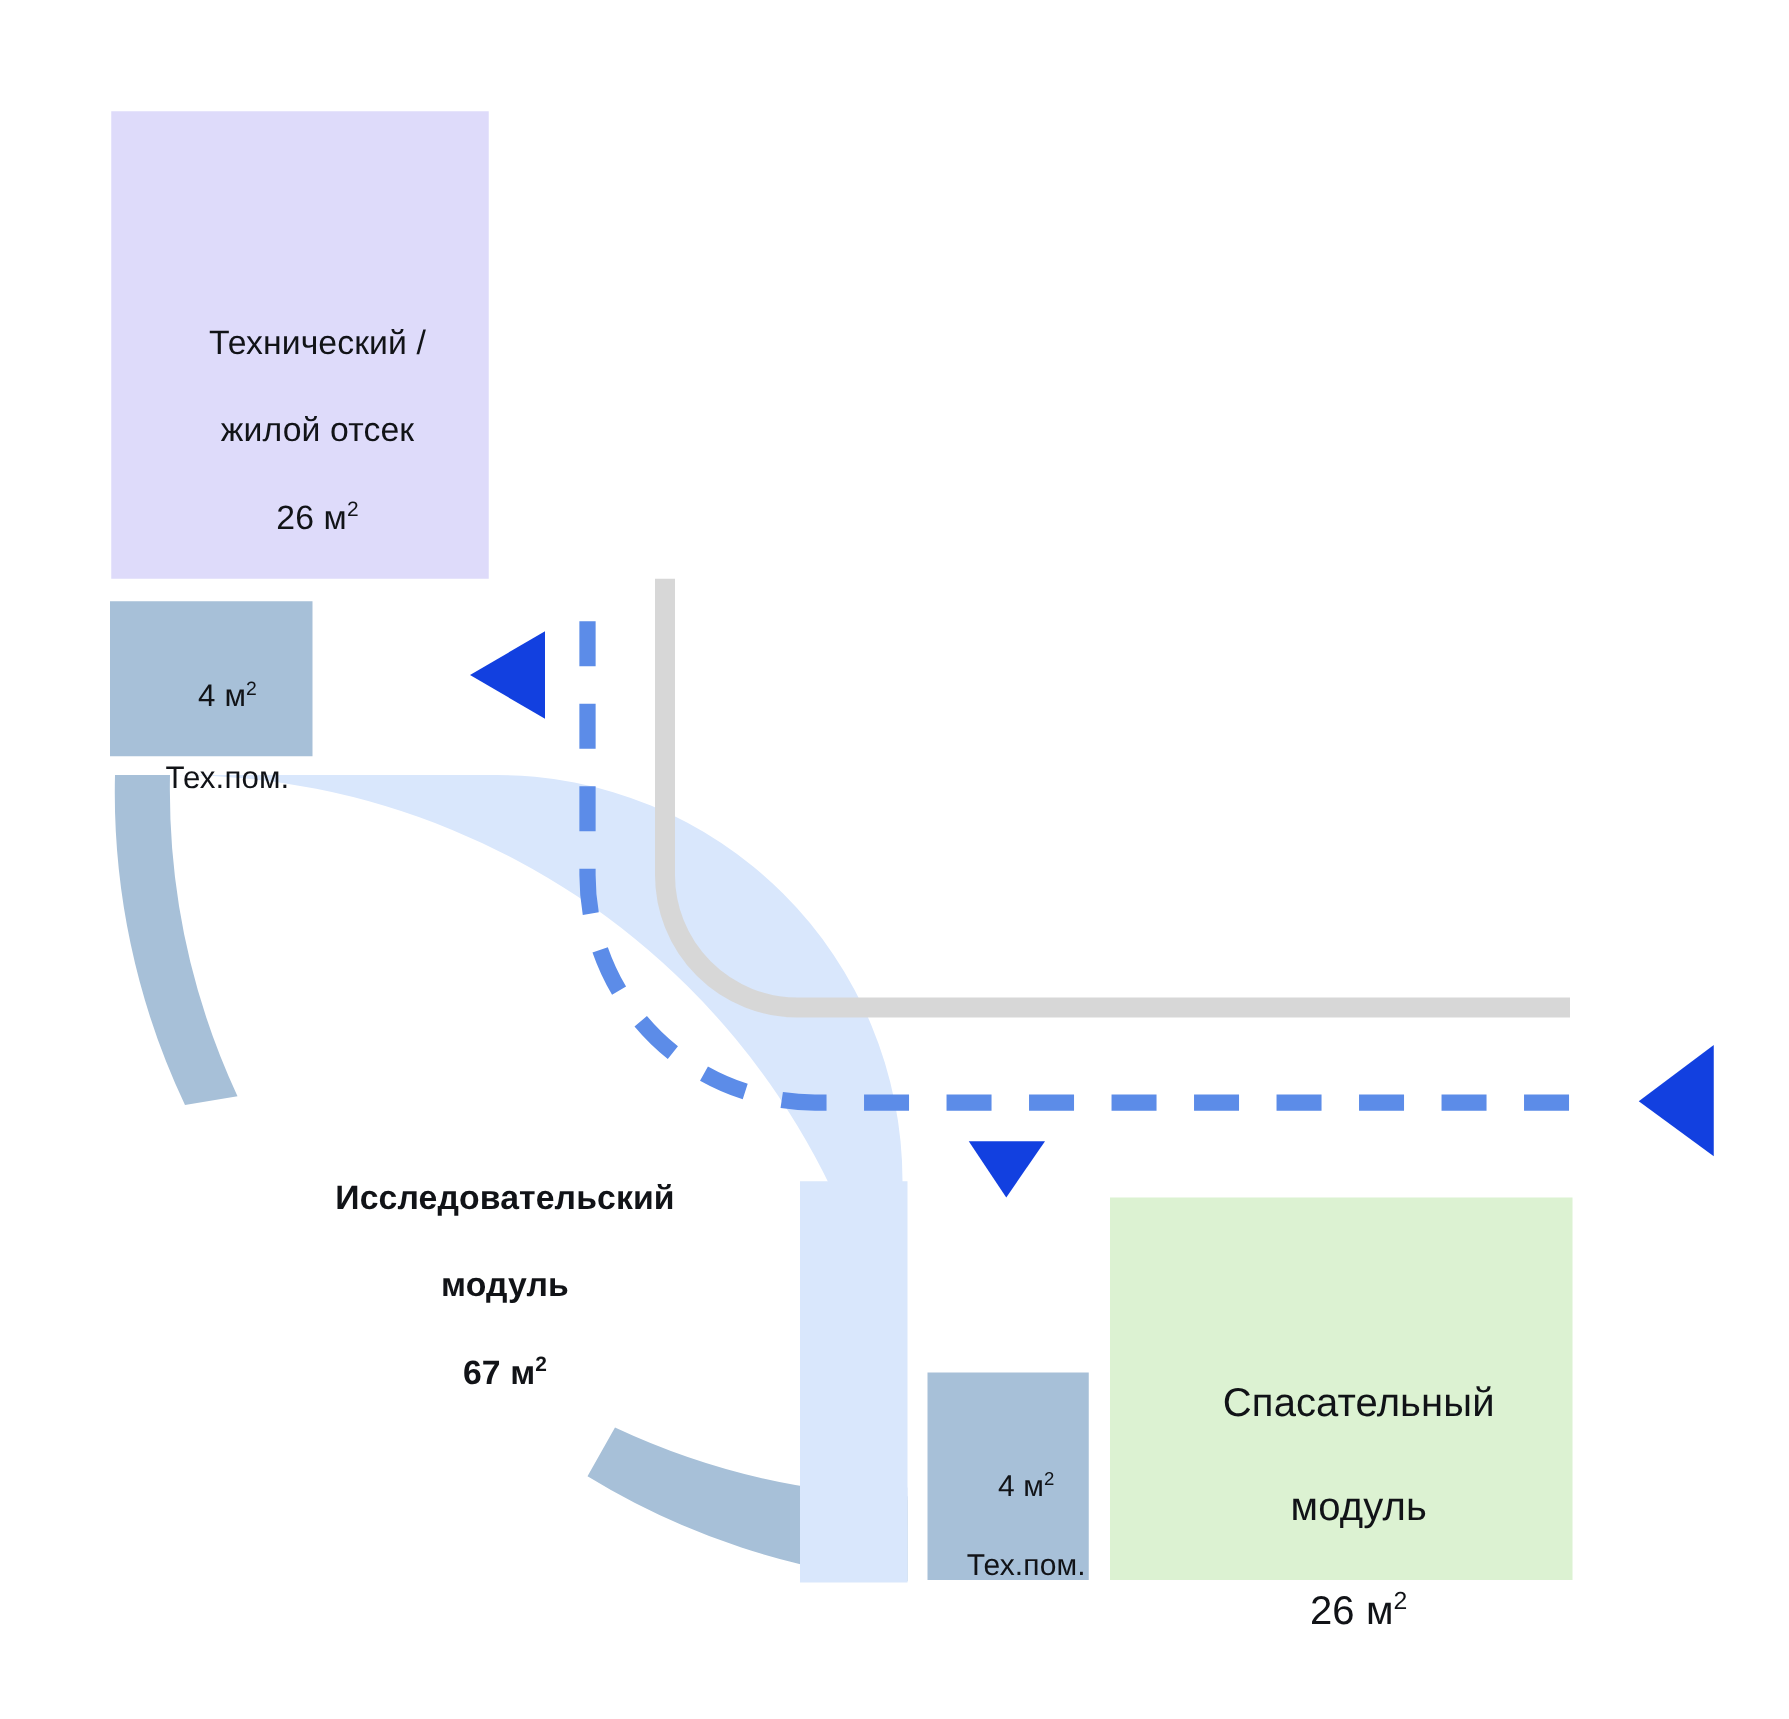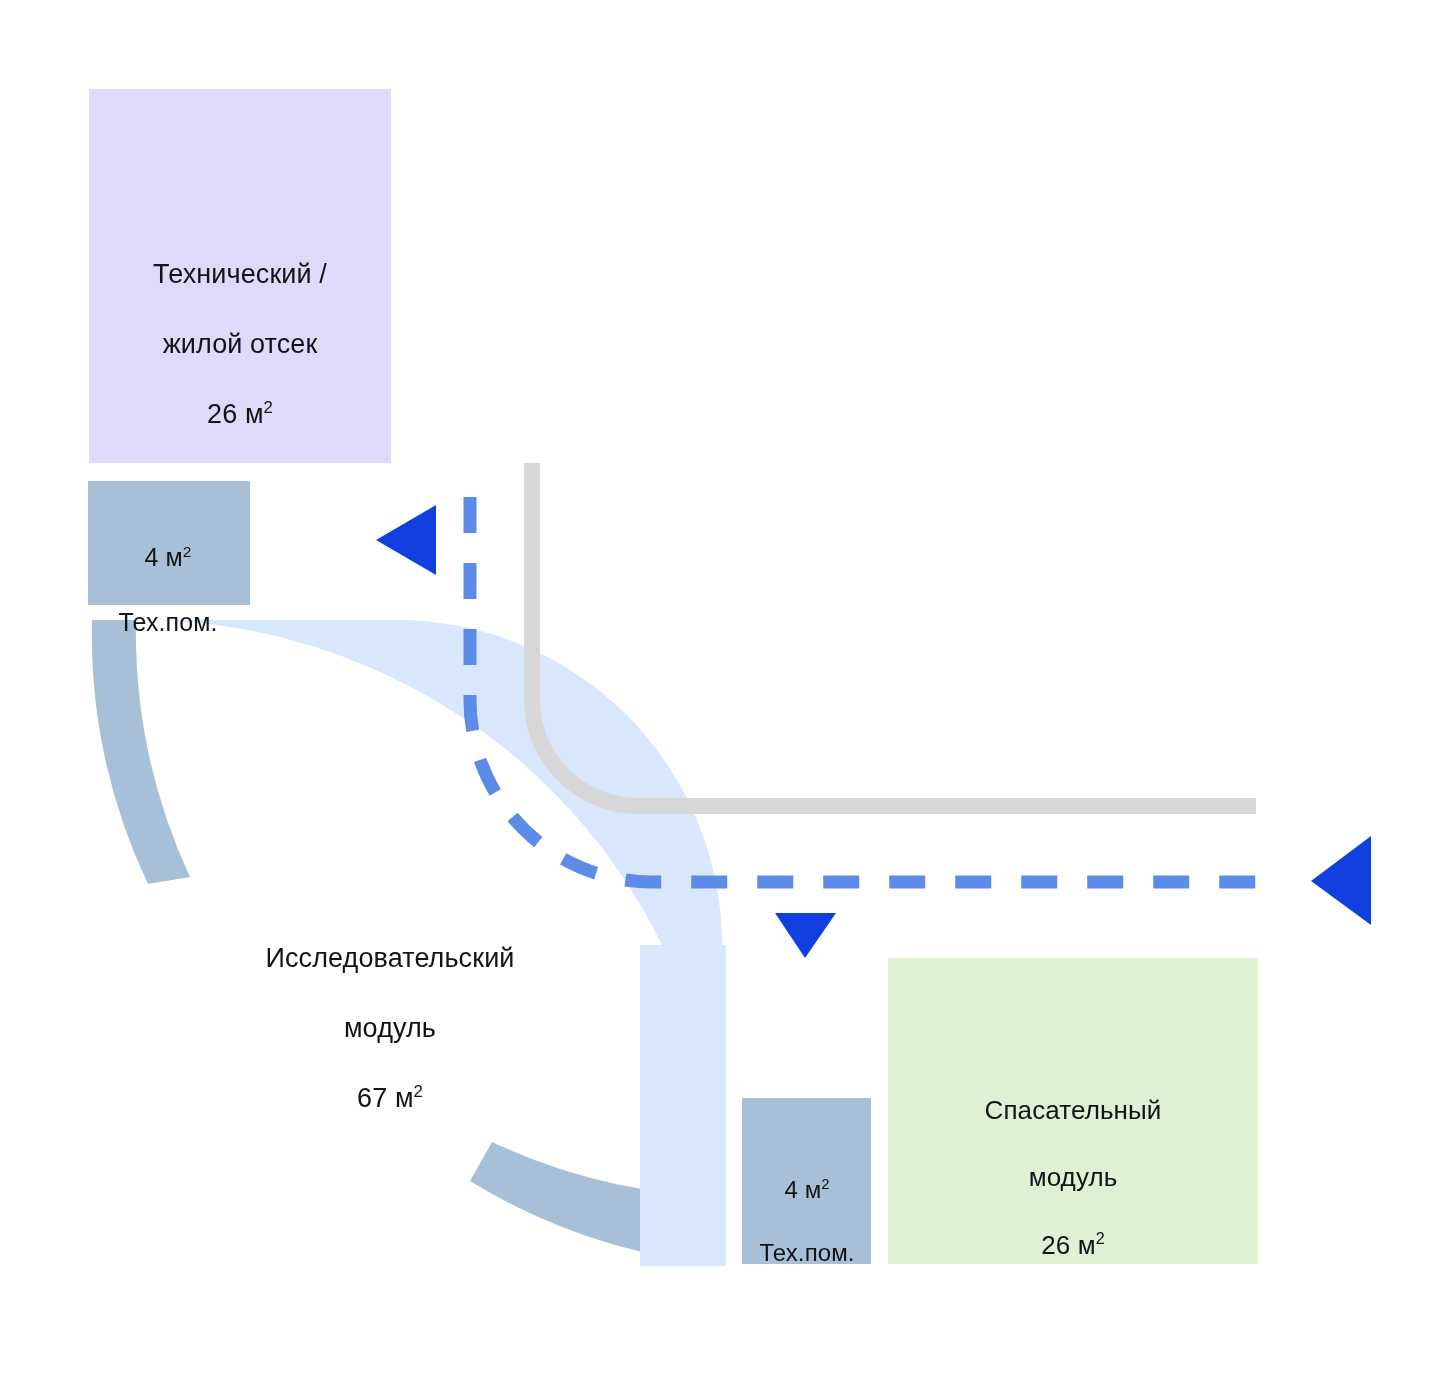--- a/index.html
+++ b/index.html
@@ -32,29 +32,30 @@
     display: block;
   }
   .room-label {
     position: absolute;
     text-align: center;
     color: #111317;
     line-height: 1.30;
     white-space: pre-line;
     letter-spacing: 0.1px;
     pointer-events: none;
+    padding-left: 14px;
   }
   .label-lg { font-size: 27px; }
-  .label-md { font-size: 26px; }
+  .label-md { font-size: 32px; }
   .label-sm { font-size: 25px; }
   .label-xs { font-size: 24px; }
   .sup { font-size: 0.62em; vertical-align: super; line-height: 0; }
 
   #label-tech-living { left: 90px;  top: 222px;  width: 300px; }
-  #label-research    { left: 215px; top: 906px;  width: 350px; }
+  #label-research    { left: 215px; top: 906px;  width: 350px; font-weight: bold; }
   #label-rescue      { left: 888px; top: 1060px; width: 370px; }
   #label-techroom-1  { left: 88px;  top: 508px;  width: 160px; }
   #label-techroom-2  { left: 742px; top: 1143px; width: 130px; }
 </style>
 </head>
 <body>
 
 <div id="stage">
 
   <svg id="plan-svg" viewBox="0 0 1431 1375" xmlns="http://www.w3.org/2000/svg">

